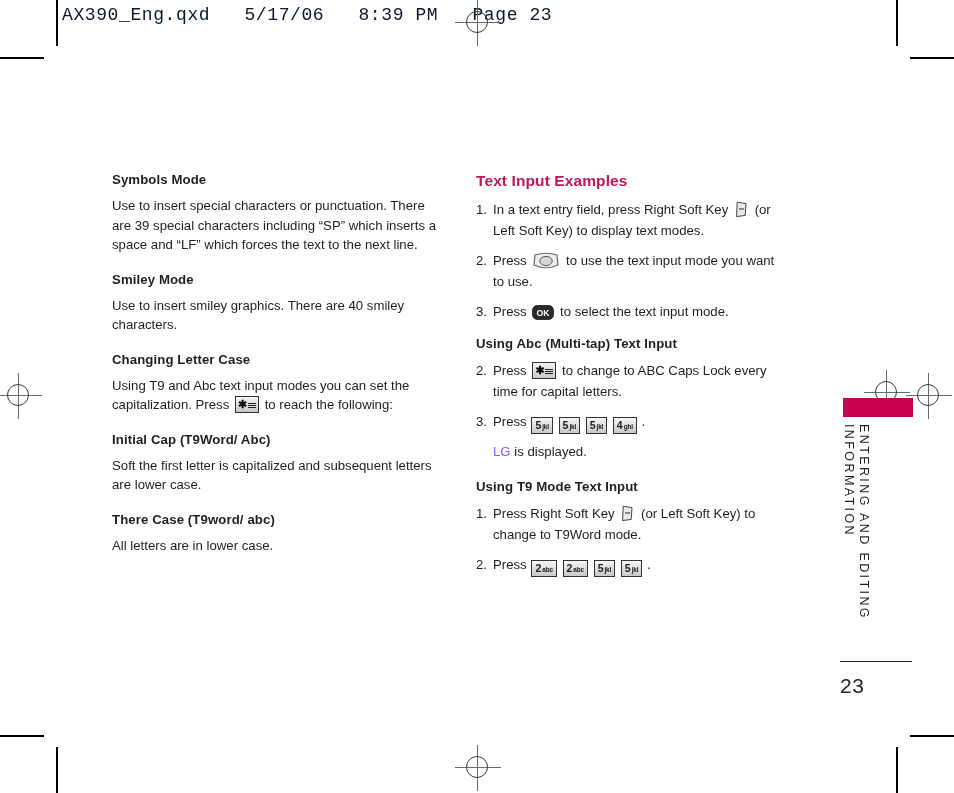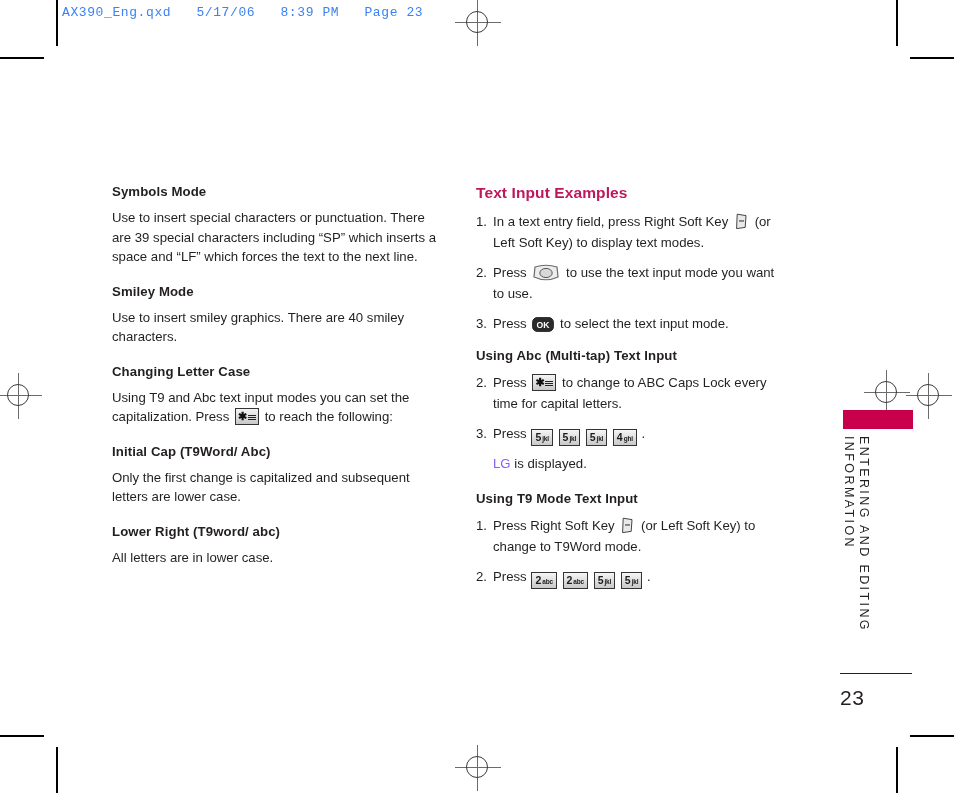--- a/index.html
+++ b/index.html
@@ -15,23 +15,23 @@
     position: relative;
     overflow: hidden;
   }
 
   
   .prepress-header {
     position: absolute;
     left: 62px;
     top: 5px;
     font-family: "Liberation Mono", monospace;
-    font-size: 13px;
+    font-size: 18px;
     letter-spacing: 0.6px;
-    color: #3b82f6;
+    color: #0f172a;
     white-space: pre;
   }
   .crop-line {
     position: absolute;
     background: #000;
   }
   .reg-mark {
     position: absolute;
     width: 46px;
     height: 46px;
@@ -53,21 +53,21 @@
   .reg-mark .h {
     position: absolute;
     left: 0; top: 22px;
     width: 46px; height: 1px;
     background: #6b6b6b;
   }
 
   
   .page {
     position: absolute;
-    left: 0; top: 16px;
+    left: 0; top: 4px;
     width: 954px; height: 622px;
   }
   .col {
     position: absolute;
     width: 330px;
   }
   .col-left  { left: 112px; top: 168px; }
   .col-right { left: 476px; top: 168px; }
 
   h2.section-title {
@@ -303,28 +303,28 @@
               <i></i>
               <i></i>
             </span>
         </span>
         <span>to reach the following:</span>
       </p>
     </div>
 
     <div class="block">
       <h3 class="sub-title">Initial Cap (T9Word/ Abc)</h3>
-      <p class="body-text">Only the first change is capitalized and subsequent letters are lower case.</p>
-    </div>
-
-    <div class="block">
-    </div>
-
-    <div class="block">
-      <h3 class="sub-title">Lower Right (T9word/ abc)</h3>
+      <p class="body-text">Soft the first letter is capitalized and subsequent letters are lower case.</p>
+    </div>
+
+    <div class="block">
+    </div>
+
+    <div class="block">
+      <h3 class="sub-title">There Case (T9word/ abc)</h3>
       <p class="body-text">All letters are in lower case.</p>
     </div>
 
   </div>
 
   <div class="col col-right">
 
     <h2 class="section-title">Text Input Examples</h2>
 
     <ol class="steps">

